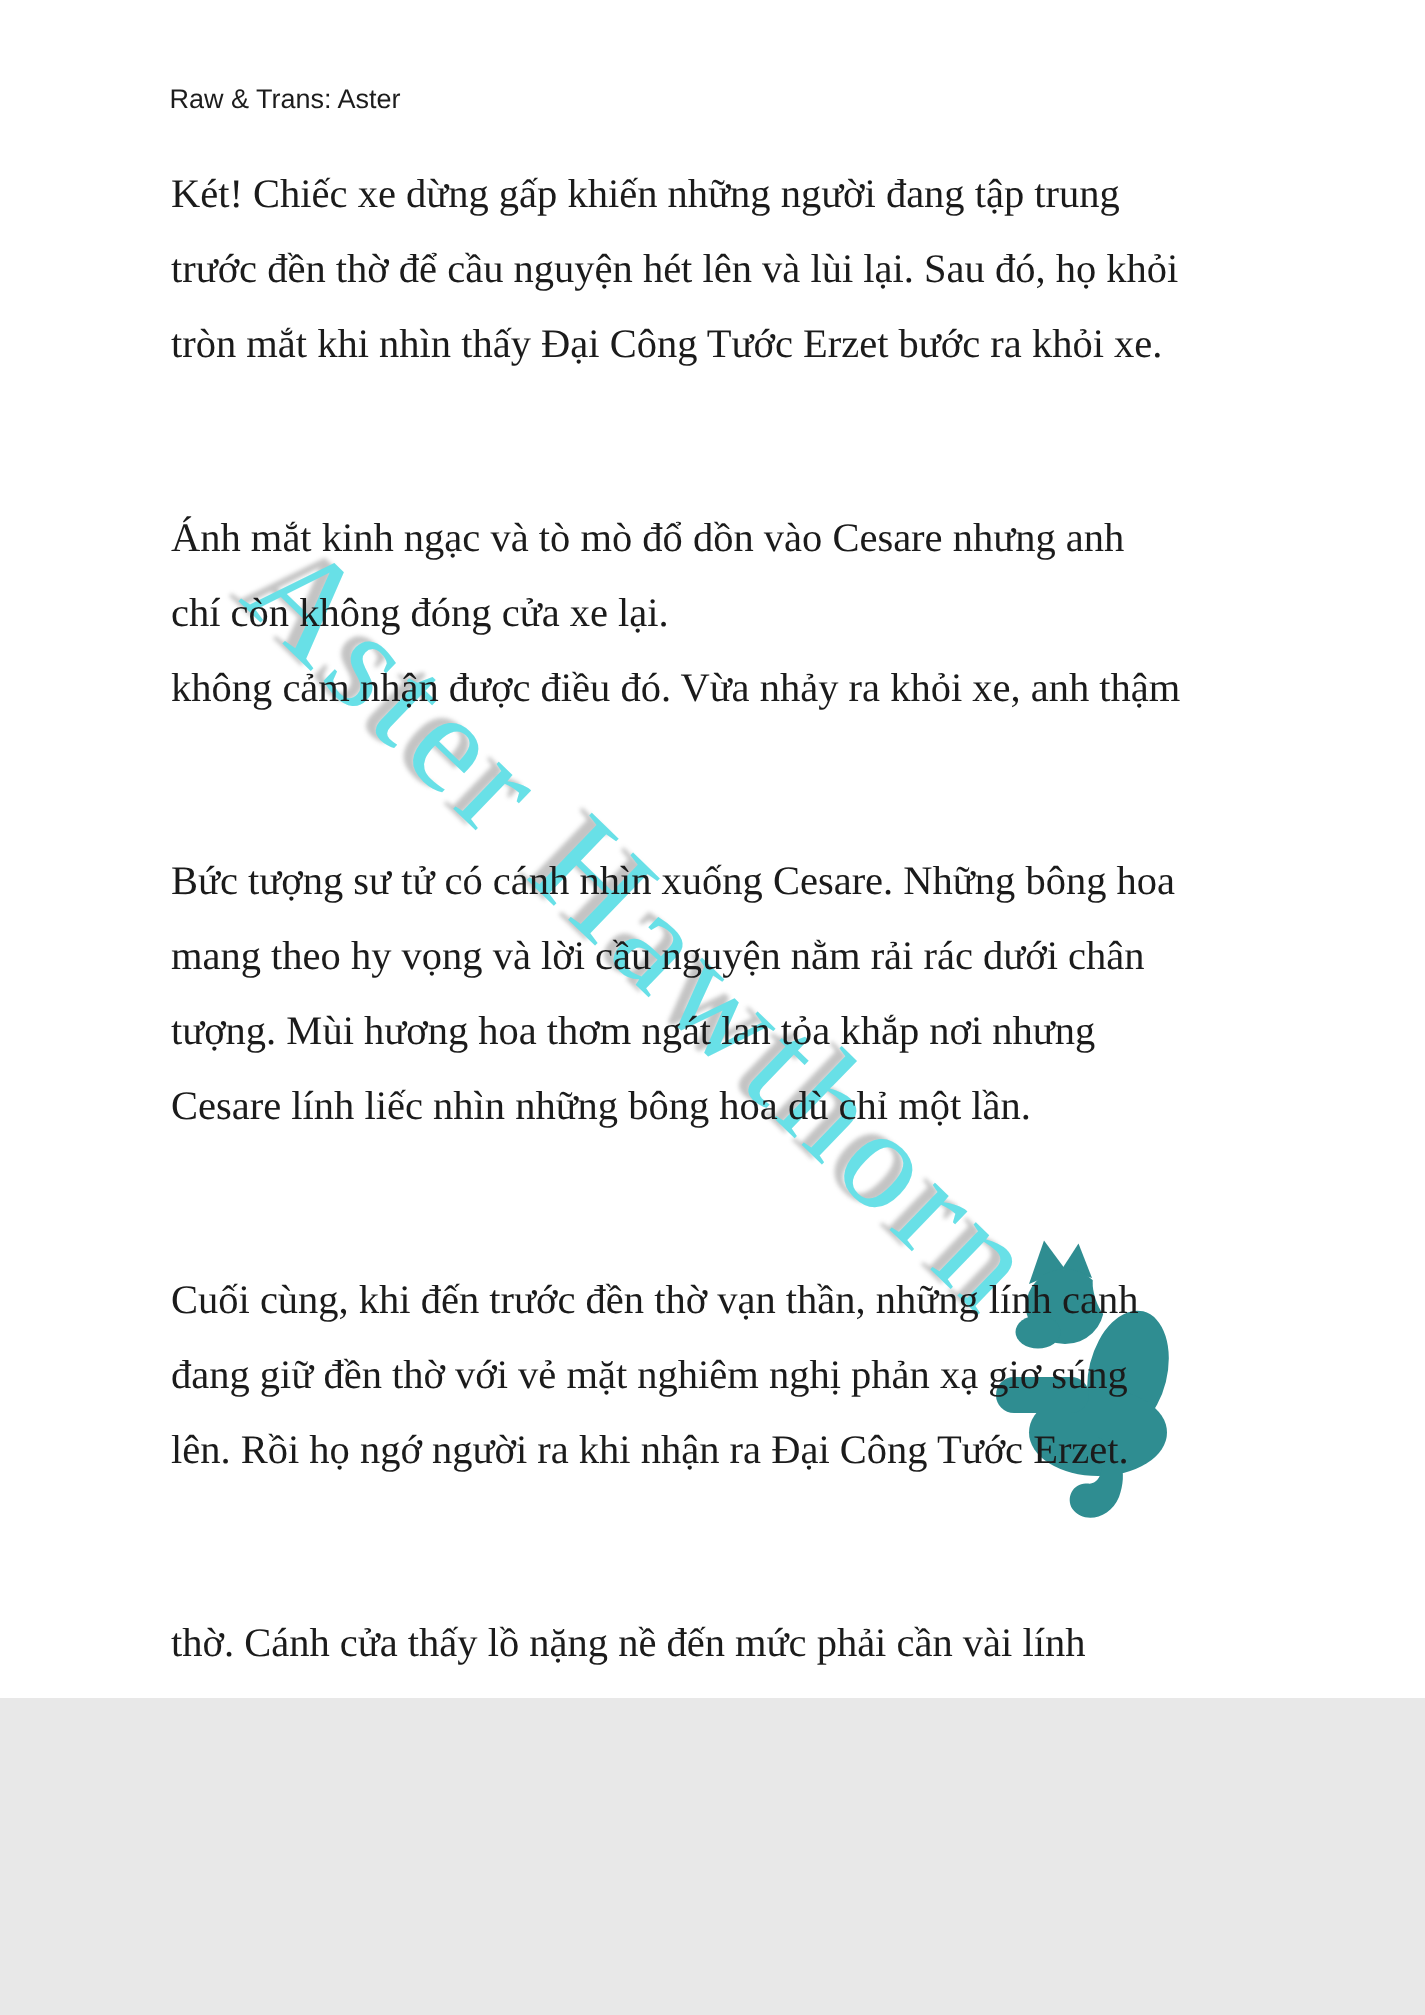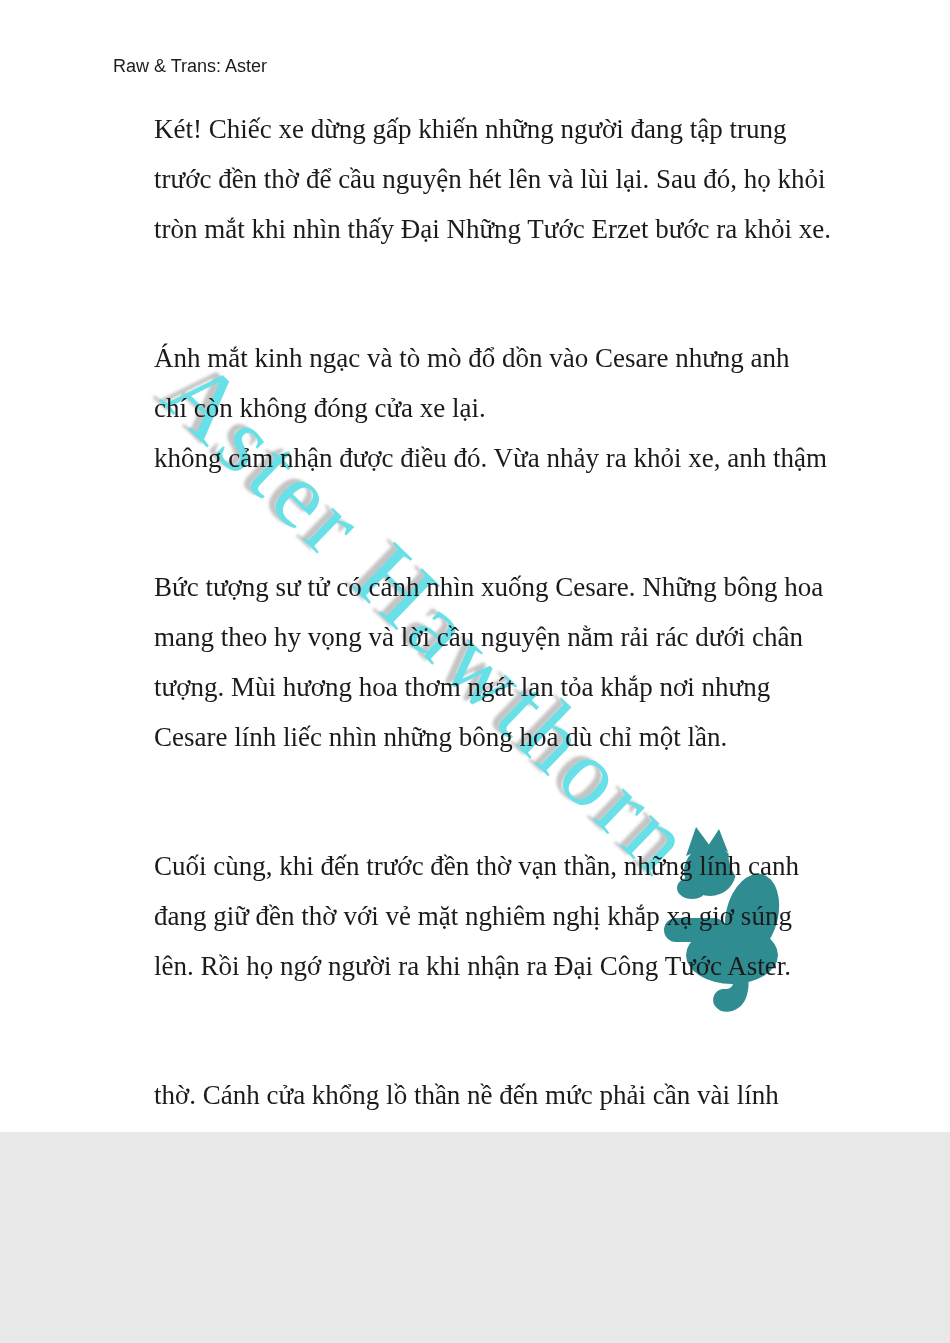--- a/index.html
+++ b/index.html
@@ -44,21 +44,21 @@
     left:114px; top:104px;
     width:730px;
     z-index:2;
   }
   .para {
     margin:0 0 79px 0;
     font-size:27px;
     line-height:50px;
     color:#1b1b1b;
   }
-  .line { white-space:nowrap; height:50px;margin-left:40px; }
+  .line { white-space:nowrap; height:50px; }
   .logo {
     position:absolute;
     left:18px; top:1290px;
     z-index:2;
     width:150px;
   }
   .logo-text {
     display:block;
     font-family:"Liberation Sans","DejaVu Sans",sans-serif;
     font-style:italic;
@@ -97,40 +97,40 @@
         <path class="cat-fill" d="M84,136 C100,144 104,160 98,176 C92,191 74,194 67,184 C62,176 68,166 77,167 C84,168 88,160 86,150 Z" fill="#2f8d91"></path>
         <ellipse cx="88" cy="42" rx="6" ry="16" fill="#ffffff" transform="rotate(-18 88 42)"></ellipse>
       </g>
     </svg>
   </div>
 
   <div class="body-text">
     <div class="para">
       <div class="line">Két! Chiếc xe dừng gấp khiến những người đang tập trung</div>
       <div class="line">trước đền thờ để cầu nguyện hét lên và lùi lại. Sau đó, họ khỏi</div>
-      <div class="line">tròn mắt khi nhìn thấy Đại Những Tước Erzet bước ra khỏi xe.</div>
+      <div class="line">tròn mắt khi nhìn thấy Đại Công Tước Erzet bước ra khỏi xe.</div>
     </div>
     <div class="para">
       <div class="line">Ánh mắt kinh ngạc và tò mò đổ dồn vào Cesare nhưng anh</div>
       <div class="line">chí còn không đóng cửa xe lại.</div>
       <div class="line">không cảm nhận được điều đó. Vừa nhảy ra khỏi xe, anh thậm</div>
     </div>
     <div class="para">
       <div class="line">Bức tượng sư tử có cánh nhìn xuống Cesare. Những bông hoa</div>
       <div class="line">mang theo hy vọng và lời cầu nguyện nằm rải rác dưới chân</div>
       <div class="line">tượng. Mùi hương hoa thơm ngát lan tỏa khắp nơi nhưng</div>
       <div class="line">Cesare lính liếc nhìn những bông hoa dù chỉ một lần.</div>
     </div>
     <div class="para">
       <div class="line">Cuối cùng, khi đến trước đền thờ vạn thần, những lính canh</div>
-      <div class="line">đang giữ đền thờ với vẻ mặt nghiêm nghị khắp xạ giơ súng</div>
-      <div class="line">lên. Rồi họ ngớ người ra khi nhận ra Đại Công Tước Aster.</div>
+      <div class="line">đang giữ đền thờ với vẻ mặt nghiêm nghị phản xạ giơ súng</div>
+      <div class="line">lên. Rồi họ ngớ người ra khi nhận ra Đại Công Tước Erzet.</div>
     </div>
     <div class="para">
-      <div class="line">thờ. Cánh cửa khổng lồ thần nề đến mức phải cần vài lính</div>
+      <div class="line">thờ. Cánh cửa thấy lồ nặng nề đến mức phải cần vài lính</div>
     </div>
   </div>
 
   <div class="logo">
     <span class="logo-text" style="color: rgb(143, 160, 208);">Vcomycs</span>
     <svg class="logo-swoosh" width="90" height="22" viewBox="0 0 90 22" xmlns="http://www.w3.org/2000/svg">
       <path d="M30,2 C24,14 34,16 33,8 C32,3 26,4 22,8 M4,6 C24,20 62,18 86,2" stroke="#8fa0d0" stroke-width="2" fill="none" stroke-linecap="round"></path>
     </svg>
   </div>
 

